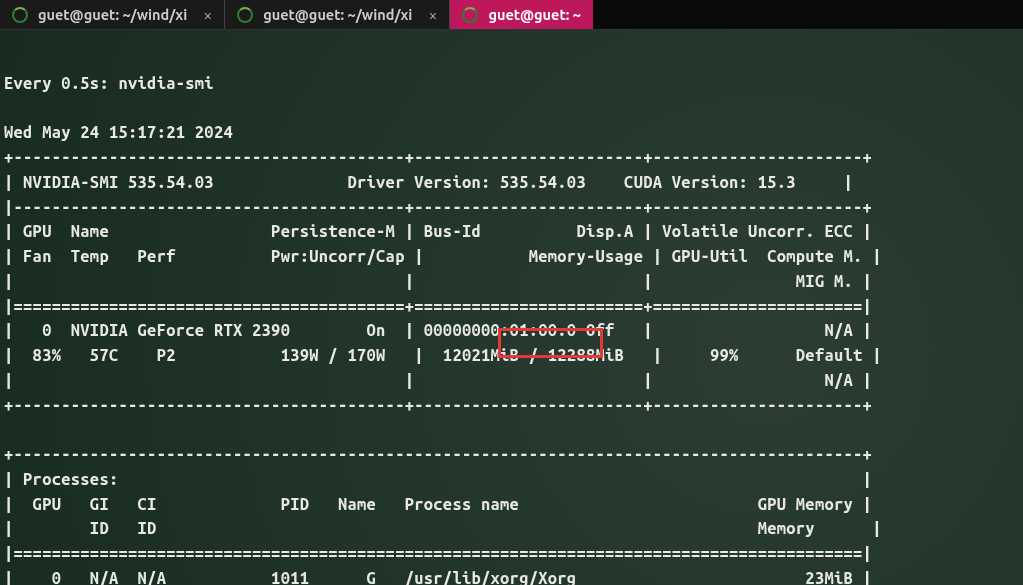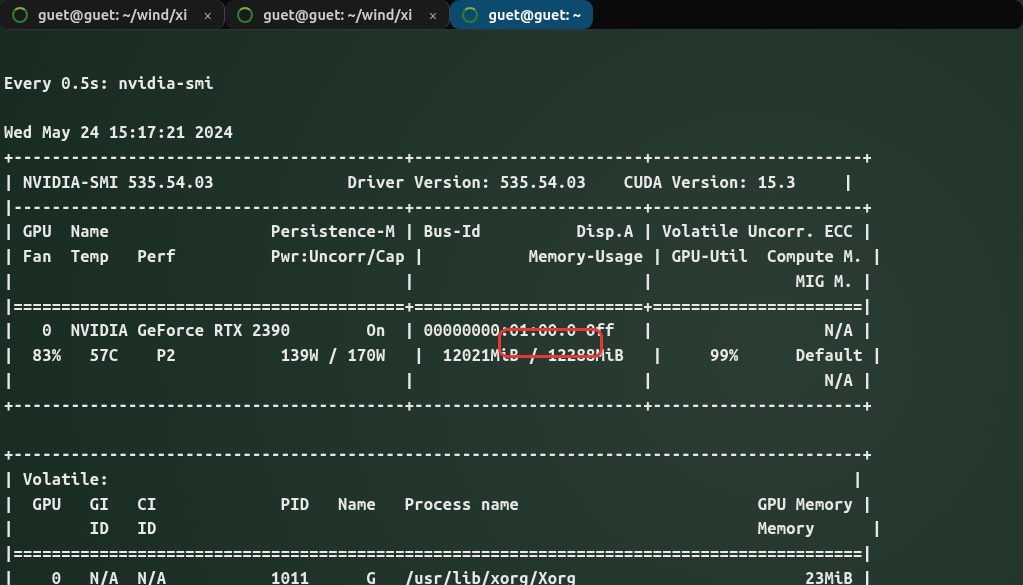--- a/index.html
+++ b/index.html
@@ -1,15 +1,15 @@
 <!DOCTYPE html>
 <html><head>
   <meta charset="utf-8">
   <style>
-    * { margin: 0; padding: 0; box-sizing: border-box; border-radius: 9px; }
+    * { margin: 0; padding: 0; box-sizing: border-box; }
     body {
       width: 1023px;
       height: 585px;
       background: linear-gradient(rgba(20,40,30,0.85), rgba(20,40,30,0.85)),
                   radial-gradient(circle at 75% 60%, rgba(60,80,50,0.4), rgba(20,40,30,0.9));
       font-family: 'Ubuntu Mono', 'DejaVu Sans Mono', 'Courier New', monospace;
       color: #e8e8e8;
       overflow: hidden;
       position: relative;
     }
@@ -29,21 +29,21 @@
       font-family: 'Ubuntu', sans-serif;
       font-size: 14.5px;
       font-weight: 600;
       gap: 10px;
     }
     .tab.inactive {
       background: #1a1a1a;
       border-right: 1px solid #444;
     }
     .tab.active {
-      background: #0c4a6e;
+      background: #be185d;
       color: #fff;
     }
     .spinner {
       width: 16px;
       height: 16px;
       border: 2.5px solid #2e7d32;
       border-top-color: #7cb342;
       border-radius: 50%;
     }
     .tab .close {
@@ -96,21 +96,21 @@
 <span>| GPU  Name                 Persistence-M | Bus-Id          Disp.A | Volatile Uncorr. ECC |</span>
 <span>| Fan  Temp   Perf          Pwr:Uncorr/Cap |           Memory-Usage | GPU-Util  Compute M. |</span>
 <span>|                                         |                        |               MIG M. |</span>
 <span>|=========================================+========================+======================|</span>
 <span>|   0  NVIDIA GeForce RTX 2390        On  | 00000000:01:00.0 Off   |                  N/A |</span>
 <span>|  83%   57C    P2           139W / 170W   |  12021MiB / 12288MiB   |     99%      Default |</span>
 <span>|                                         |                        |                  N/A |</span>
 <span>+-----------------------------------------+------------------------+----------------------+</span>
 <span></span>
 <span>+-----------------------------------------------------------------------------------------+</span>
-<span>| Volatile:                                                                              |</span>
+<span>| Processes:                                                                              |</span>
 <span>|  GPU   GI   CI             PID   Name   Process name                         GPU Memory |</span>
 <span>|        ID   ID                                                               Memory      |</span>
 <span>|=========================================================================================|</span>
 <span>|    0   N/A  N/A           1011      G   /usr/lib/xorg/Xorg                        23MiB |</span>
 
 </div>
 
 <div class="highlight-box" id="hl-box" style="left: 498px; top: 328px; width: 105px; height: 30px;"></div>
 
 </body></html>

